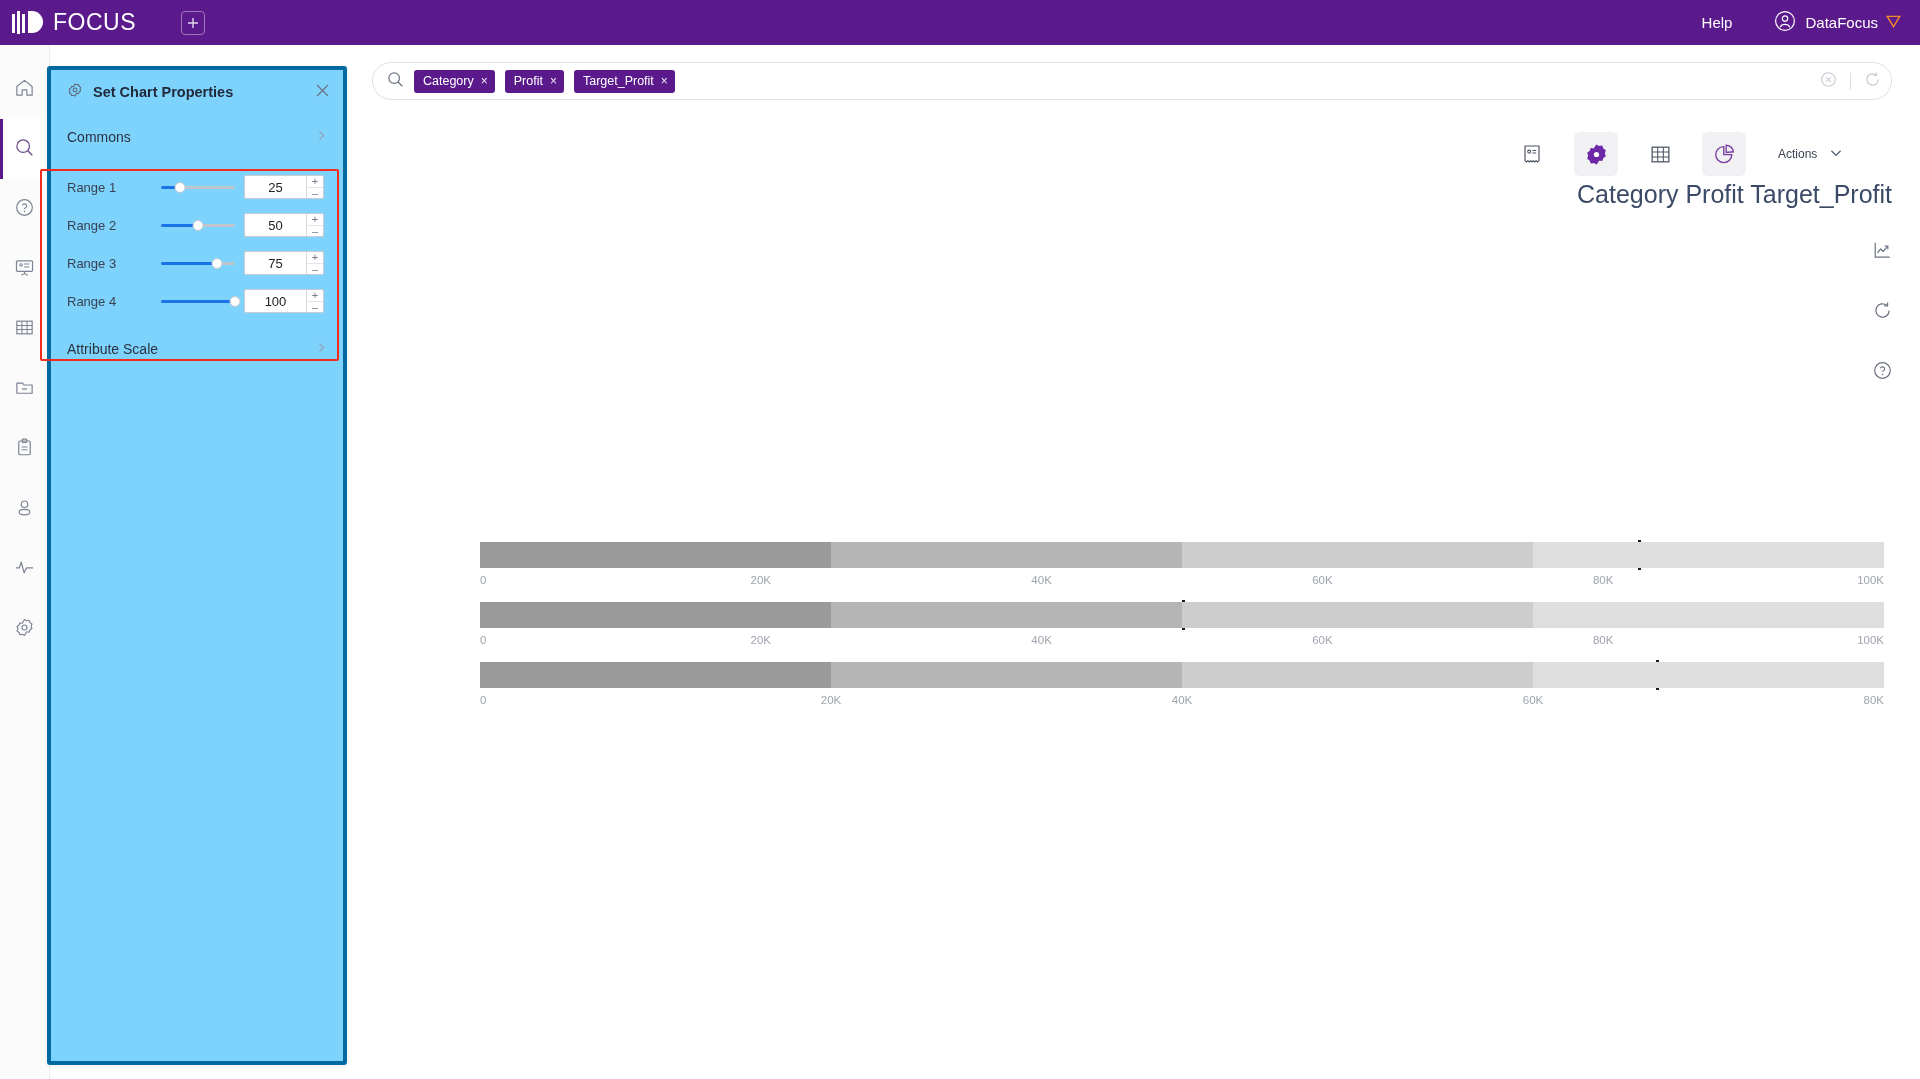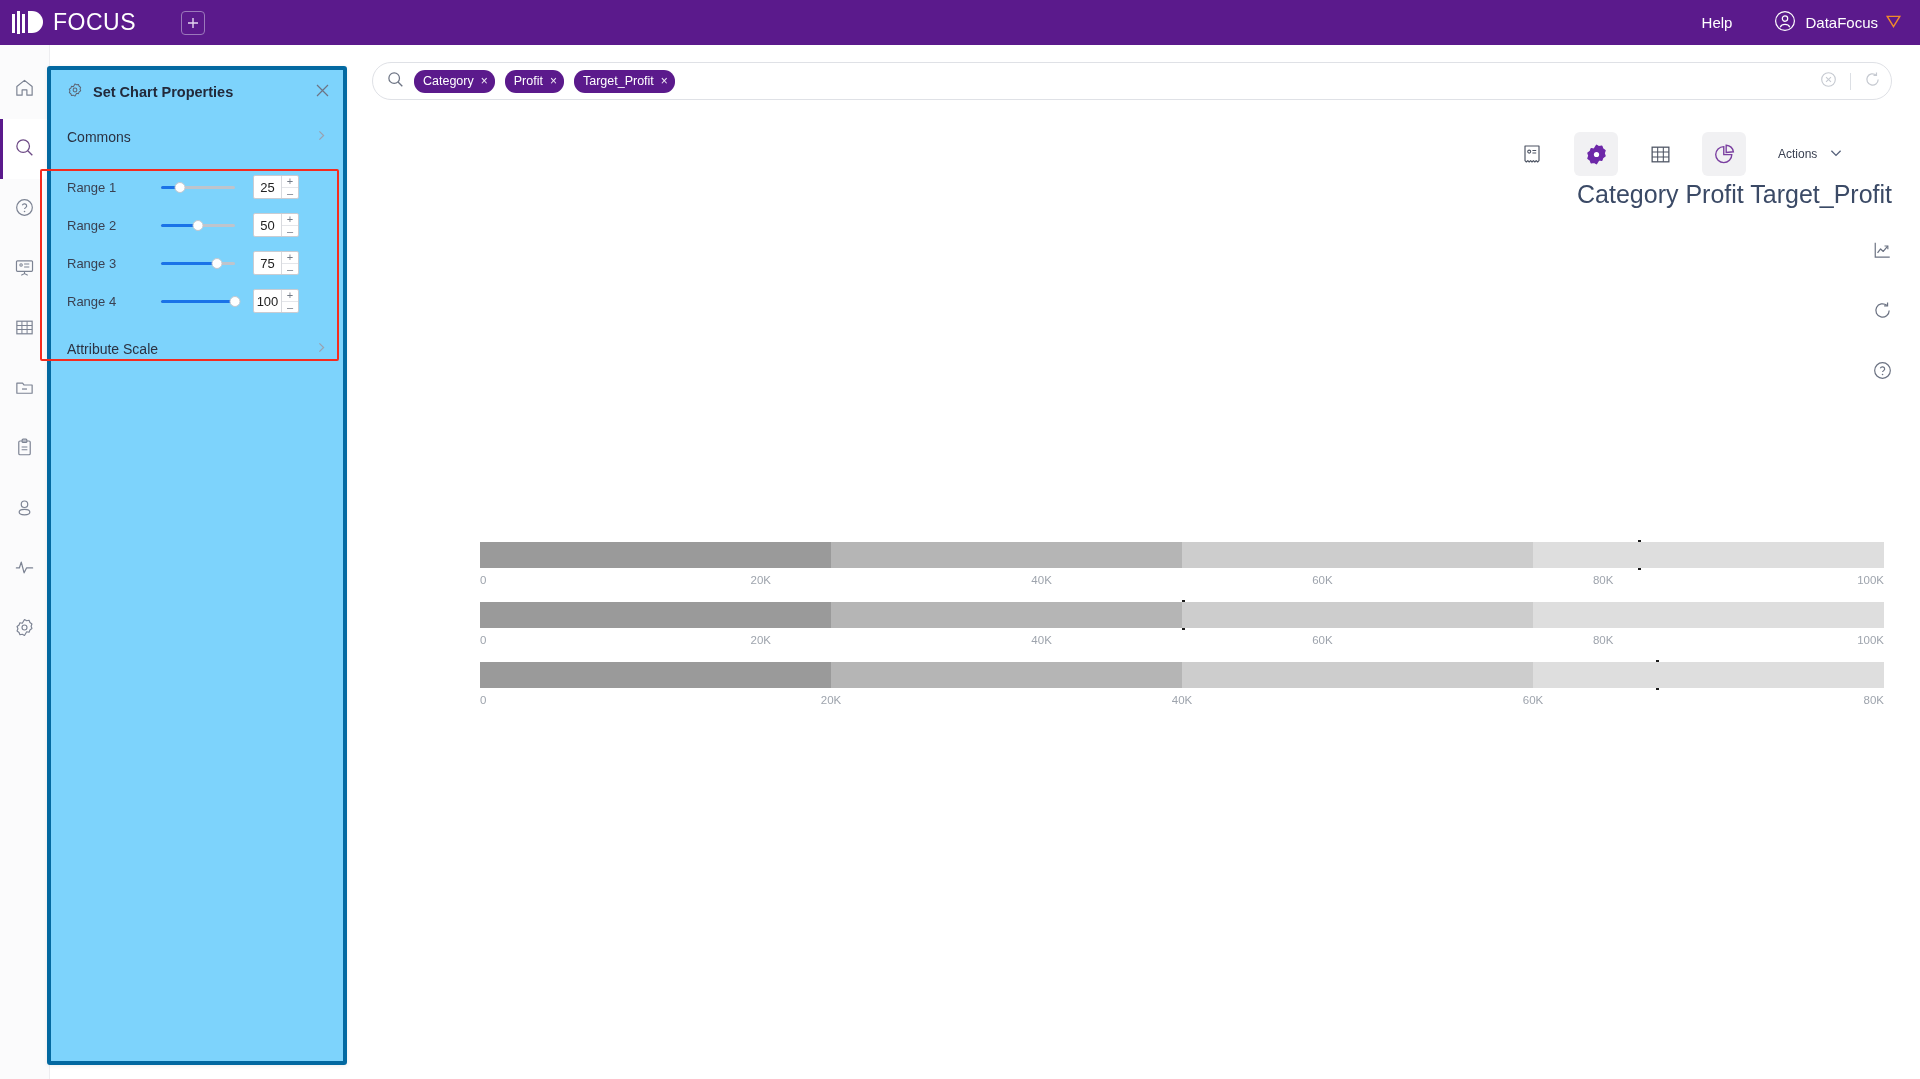--- a/index.html
+++ b/index.html
@@ -105,21 +105,21 @@
   .slider-fill {
     position: absolute; left: 0; height: 3px;
     background: #1a73e8; border-radius: 2px;
   }
   .slider-knob {
     position: absolute; width: 11px; height: 11px;
     background: #fff; border: 1.6px solid #c4c8cf;
     border-radius: 50%; transform: translateX(-50%);
   }
   .spin {
-    margin-left: 18px; display: flex; width: 46px; height: 24px;
+    margin-left: 9px; display: flex; width: 80px; height: 24px;
     border: 1px solid #c9ccd2; border-radius: 2px; background: #fff;
   }
   .spin-val {
     flex: 1; display: flex; align-items: center; justify-content: center;
     font-size: 13px; color: #222; cursor: text;
   }
   .spin-btns {
     width: 17px; border-left: 1px solid #d8dade;
     display: flex; flex-direction: column;
   }
@@ -131,21 +131,21 @@
 
   
   .searchbar {
     position: absolute; top: 62px; left: 372px;
     width: 1520px; height: 38px;
     background: #fff; border: 1px solid #dfe1e6; border-radius: 19px;
     display: flex; align-items: center; padding: 0 10px 0 14px;
   }
   .chip {
     height: 23px; background: #5b1a8c; color: #fff;
-    border-radius: 11px; font-size: 12.5px;
+    border-radius: 3px; font-size: 12.5px;
     display: flex; align-items: center; padding: 0 7px 0 9px;
     margin-left: 10px; cursor: pointer; white-space: nowrap;
   }
   .chip-x { margin-left: 7px; font-size: 12px; opacity: .92; }
   .search-right { margin-left: auto; display: flex; align-items: center; }
   .sep { width: 1px; height: 17px; background: #dcdfe4; margin: 0 13px; }
 
   
   .chart-tools {
     position: absolute; top: 132px; left: 1510px;

